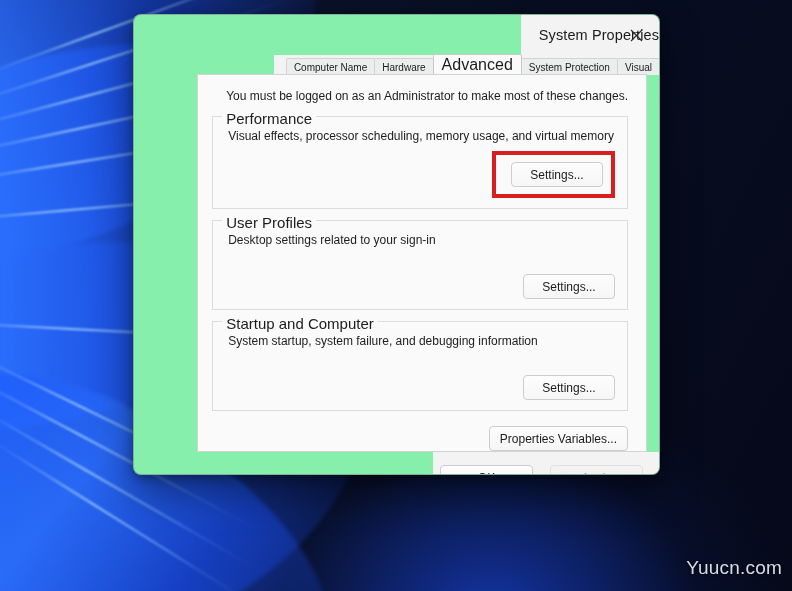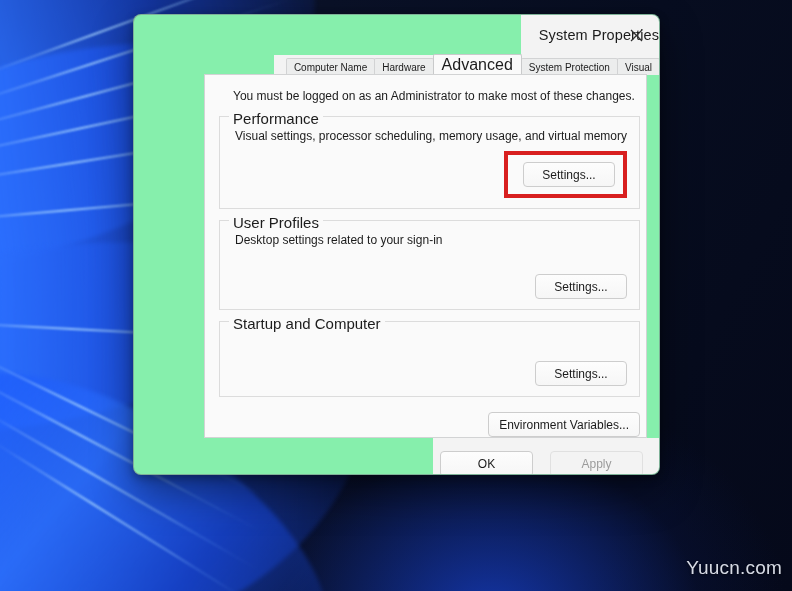--- a/index.html
+++ b/index.html
@@ -123,21 +123,21 @@
     padding: 2px 8px;
   }
 
   
   #panel {
     margin: 0 12px 0 12px;
     background: #fafafa;
     border: 1px solid #d2d3d4;
     flex: 1 1 auto;
     position: relative;
-    padding: 14px 6px 0 14px;
+    padding: 14px 18px 0 14px;
   }
 
   #intro {
     font-size: 12px;
     color: #1c1c1c;
     margin: 0 0 13px 14px;
   }
 
   
   .group {
@@ -270,45 +270,46 @@
     <div class="tab">System Protection</div>
     <div class="tab">Visual</div>
   </div>
 
   <div id="panel">
 
     <div id="intro">You must be logged on as an Administrator to make most of these changes.</div>
 
     <div class="group">
       <div class="group-title">Performance</div>
-      <div class="group-desc">Visual settings, processor scheduling, memory usage, and virtual memory</div>
+      <div class="group-desc">Visual effects, processor scheduling, memory usage, and virtual memory</div>
       <div class="group-btnrow" style="margin-top:8px;">
         <div class="highlight-wrap">
           <button class="btn">Settings...</button>
         </div>
       </div>
     </div>
 
     <div class="group">
       <div class="group-title">User Profiles</div>
       <div class="group-desc">Desktop settings related to your sign-in</div>
       <div class="group-btnrow" style="margin-top:27px;">
         <button class="btn">Settings...</button>
       </div>
     </div>
 
     <div class="group">
       <div class="group-title">Startup and Computer</div>
+      <div class="group-desc">System startup, system failure, and debugging information</div>
       <div class="group-btnrow" style="margin-top:27px;">
         <button class="btn">Settings...</button>
       </div>
     </div>
 
     <div id="env-row">
-      <button class="btn wide">Environment Variables...</button>
+      <button class="btn wide">Properties Variables...</button>
     </div>
 
   </div>
 
   <div id="footer">
     <button class="btn">OK</button>
     <button class="btn disabled">Apply</button>
   </div>
 
 </div>

